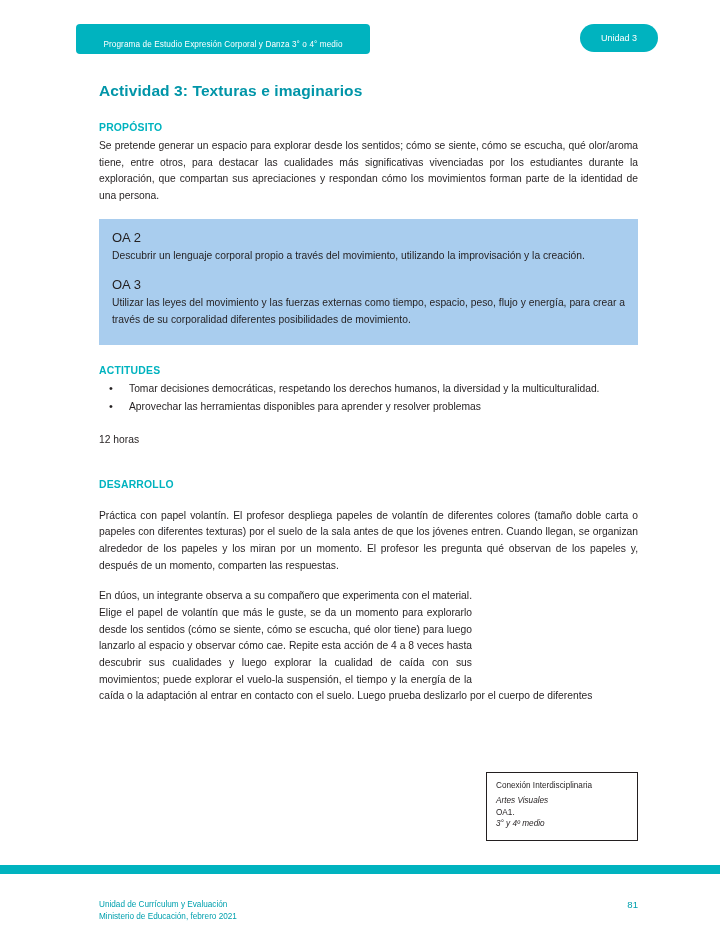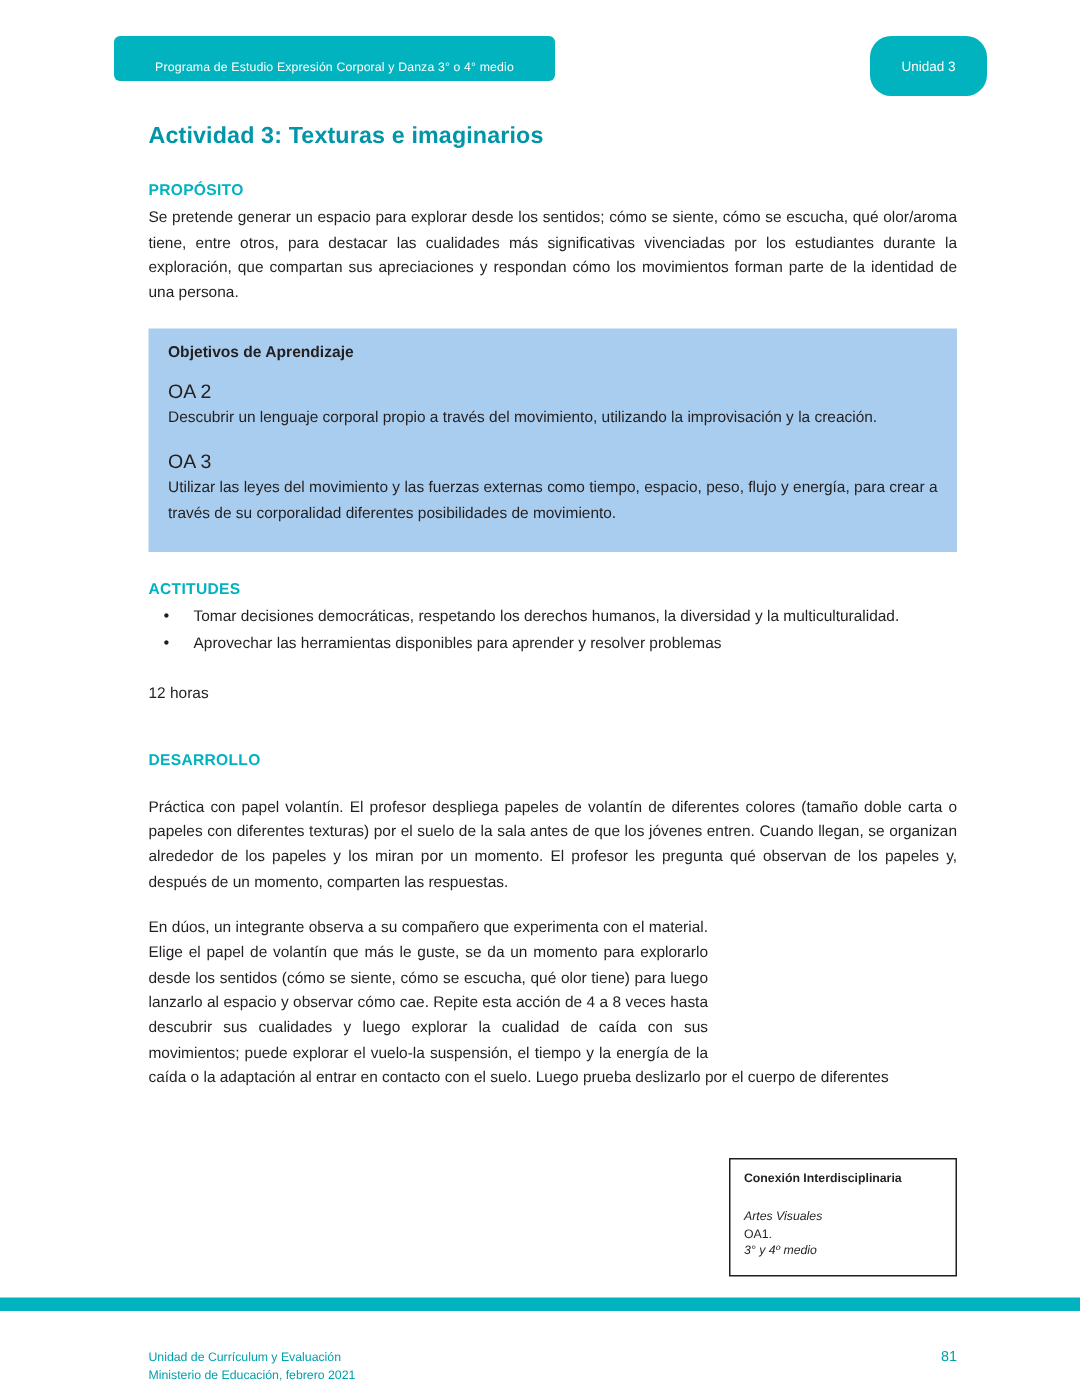--- a/index.html
+++ b/index.html
@@ -48,21 +48,21 @@
     letter-spacing: 0.1px;
     text-align: center;
     line-height: 1.2;
     margin-top: 12px;
   }
   .unit-pill {
     position: absolute;
     right: 62px;
     top: 0;
     width: 78px;
-    height: 40px;
+    height: 28px;
     background: #00b3bf;
     border-radius: 14px;
     display: flex;
     align-items: center;
     justify-content: center;
   }
   .unit-pill span {
     color: #ffffff;
     font-size: 9px;
   }
@@ -160,22 +160,22 @@
     right: 0;
     top: 690px;
     width: 152px;
     border: 1px solid #231f20;
     padding: 8px 9px 10px 9px;
     box-sizing: border-box;
     background: #ffffff;
   }
   .note-title {
     font-size: 8.2px;
-    font-weight: bold;
-    margin: 0 0 13px 0;
+    font-weight: normal;
+    margin: 0 0 3px 0;
     line-height: 1.3;
   }
   .note-line {
     font-size: 8.2px;
     font-style: italic;
     margin: 0;
     line-height: 1.45;
   }
   .note-line.plain {
     font-style: normal;
@@ -234,21 +234,20 @@
   </div>
 
   <div class="content">
 
     <h1 class="activity-title">Actividad 3: Texturas e imaginarios</h1>
 
     <div class="section-label">PROPÓSITO</div>
     <p class="body-text">Se pretende generar un espacio para explorar desde los sentidos; cómo se siente, cómo se escucha, qué olor/aroma tiene, entre otros, para destacar las cualidades más significativas vivenciadas por los estudiantes durante la exploración, que compartan sus apreciaciones y respondan cómo los movimientos forman parte de la identidad de una persona.</p>
 
     <div class="oa-box">
-      <p class="oa-heading">Objetivos de Aprendizaje</p>
       <p class="oa-code">OA 2</p>
       <p class="oa-text">Descubrir un lenguaje corporal propio a través del movimiento, utilizando la improvisación y la creación.</p>
       <p class="oa-code">OA 3</p>
       <p class="oa-text last">Utilizar las leyes del movimiento y las fuerzas externas como tiempo, espacio, peso, flujo y energía, para crear a través de su corporalidad diferentes posibilidades de movimiento.</p>
     </div>
 
     <div class="section-label">ACTITUDES</div>
     <ul class="attitudes">
       <li>Tomar decisiones democráticas, respetando los derechos humanos, la diversidad y la multiculturalidad.</li>
       <li>Aprovechar las herramientas disponibles para aprender y resolver problemas</li>

